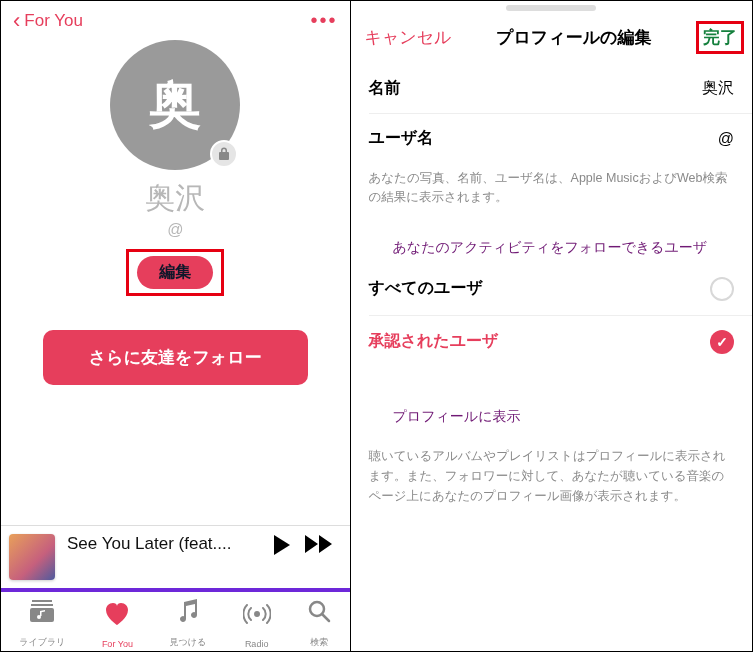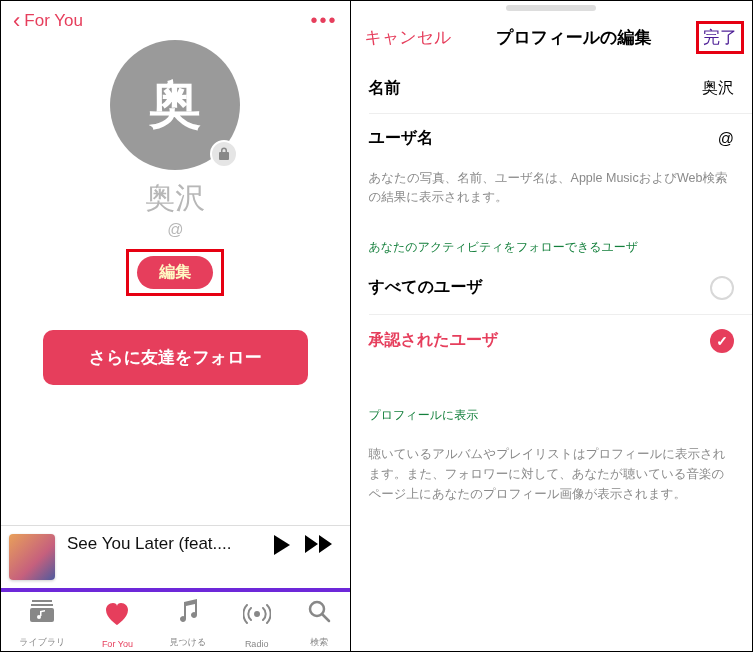--- a/index.html
+++ b/index.html
@@ -14,47 +14,47 @@
   .back { display: flex; align-items: center; color: #e63e5c; font-size: 17px; gap: 4px; }
   .back-chevron { font-size: 22px; line-height: 1; }
   .more { color: #e63e5c; font-size: 20px; letter-spacing: 2px; }
   .profile-area { display: flex; flex-direction: column; align-items: center; padding: 0 0 14px; }
   .avatar-wrap { position: relative; }
   .avatar { width: 130px; height: 130px; border-radius: 50%; background: #9a9a9a; display: flex; align-items: center; justify-content: center; color: #fff; font-size: 52px; font-weight: 600; }
   .lock-badge { position: absolute; right: 2px; bottom: 2px; width: 28px; height: 28px; border-radius: 50%; background: #e5e5e5; border: 2px solid #fff; display: flex; align-items: center; justify-content: center; font-size: 13px; color: #777; }
   .profile-name { margin-top: 8px; color: #b7b7b7; font-size: 30px; font-weight: 500; }
   .profile-handle { color: #b7b7b7; font-size: 16px; margin-top: 2px; }
   .edit-wrap { margin-top: 10px; border: 3px solid #e60012; padding: 4px 8px; }
-  .edit-btn { background: #e63e5c; color: #fef9c3; border: none; border-radius: 18px; padding: 6px 22px; font-size: 16px; font-weight: 600; }
+  .edit-btn { background: #e63e5c; color: #0f172a; border: none; border-radius: 18px; padding: 6px 22px; font-size: 16px; font-weight: 600; }
   .follow-btn { margin: 20px 42px; background: #e63e5c; color: #fff; border: none; border-radius: 10px; padding: 16px 0; font-size: 17px; font-weight: 600; }
   .spacer { flex: 1; }
   .now-playing { display: flex; align-items: flex-start; border-top: 1px solid #ddd; border-bottom: 4px solid #6d28d9; padding: 8px 16px 8px 8px; gap: 12px; }
   .album-art { width: 46px; height: 46px; background: linear-gradient(135deg, #e8a05a 0%, #c6607d 60%, #4e5a9e 100%); border-radius: 4px; box-shadow: 0 1px 3px rgba(0,0,0,0.2); }
   .track-title { flex: 1; font-size: 17px; color: #111; white-space: nowrap; overflow: hidden; text-overflow: ellipsis; }
   .play-icon, .ff-icon { color: #000; }
   .play-icon svg, .ff-icon svg { display: block; }
   .tabbar { display: flex; justify-content: space-around; align-items: flex-end; padding: 6px 0 2px; }
   .tab { display: flex; flex-direction: column; align-items: center; gap: 12px; color: #888; font-size: 9px; }
   .tab.active { color: #e63e5c; }
   .tab-icon { height: 26px; display: flex; align-items: center; justify-content: center; }
 
   
   .sheet-handle { display: flex; justify-content: center; gap: 8px; padding-top: 4px; }
   .handle-seg { width: 90px; height: 6px; background: #ddd; border-radius: 3px; }
   .right-header { display: flex; align-items: center; justify-content: space-between; padding: 10px 8px 10px 14px; }
   .cancel { color: #e63e5c; font-size: 17px; }
   .title { font-size: 17px; font-weight: 700; color: #000; }
   .done-wrap { border: 3px solid #e60012; padding: 2px 4px; }
-  .done { color: #4c1d95; font-size: 17px; font-weight: 400; }
+  .done { color: #15803d; font-size: 17px; font-weight: 700; }
   .row { display: flex; justify-content: space-between; align-items: center; padding: 14px 18px; font-size: 16px; }
   .row .label { font-weight: 700; color: #000; }
   .row .value { color: #000; }
   .hint { padding: 6px 18px 14px; font-size: 12.5px; color: #8a8a8a; line-height: 1.5; }
   .sep { height: 1px; background: #eee; margin-left: 18px; }
-  .section-label { padding: 18px 18px 6px; font-size: 12px; color: #15803d; }
+  .section-label { padding: 18px 18px 6px; font-size: 14px; color: #701a75; margin-left: 24px; }
   .row.option { font-weight: 700; }
   .row.option.selected .label { color: #e63e5c; }
   .radio-empty { width: 24px; height: 24px; border-radius: 50%; border: 2px solid #d8d8d8; }
   .radio-check { width: 24px; height: 24px; border-radius: 50%; background: #e63e5c; display: flex; align-items: center; justify-content: center; color: #fff; font-size: 14px; }
   .toggle-row { display: flex; justify-content: space-between; align-items: center; padding: 10px 14px 10px 18px; }
   .toggle-row .label { font-weight: 700; font-size: 16px; }
   .toggle-wrap { border: 3px solid #e60012; padding: 4px; }
   .toggle { width: 52px; height: 32px; border-radius: 16px; background: #e9e9ea; position: relative; }
   .knob { position: absolute; top: 2px; left: 2px; width: 28px; height: 28px; border-radius: 50%; background: #fff; box-shadow: 0 1px 3px rgba(0,0,0,0.25); }
   .footnote { padding: 14px 18px; font-size: 12.5px; color: #8a8a8a; line-height: 1.6; }

